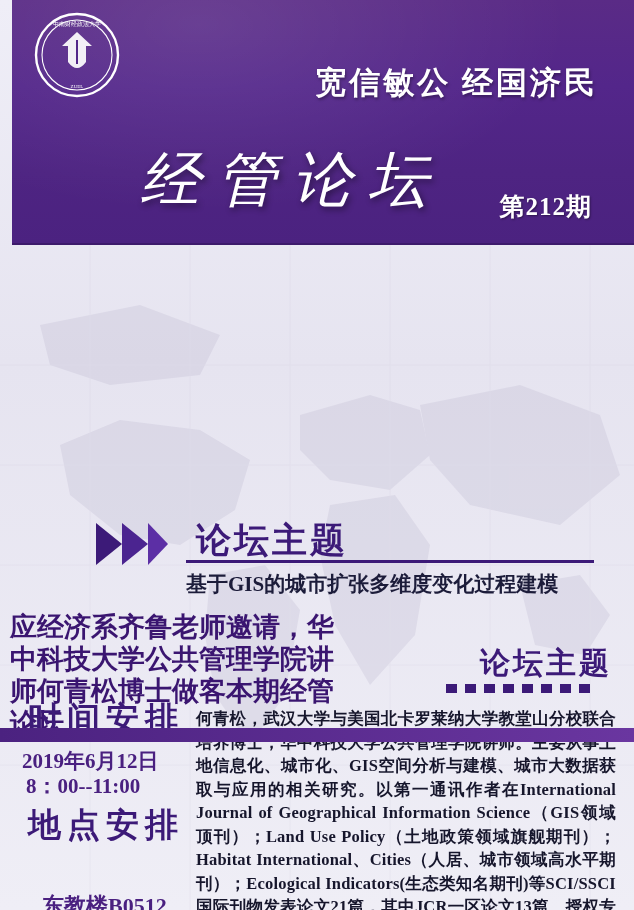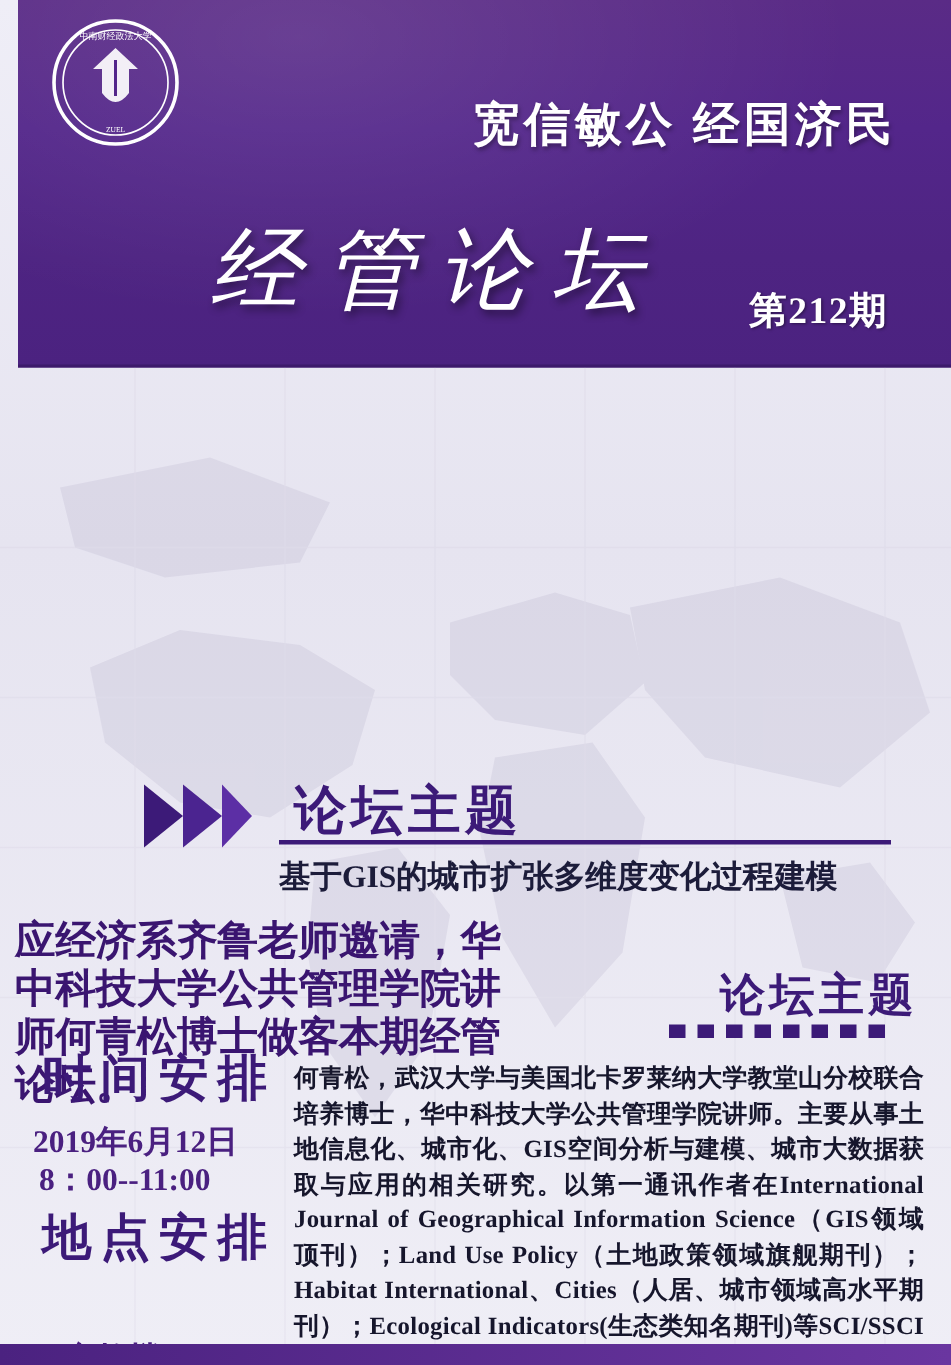--- a/index.html
+++ b/index.html
@@ -80,21 +80,21 @@
     position: absolute;
     left: 0; right: 0;
     top: 243px;
     height: 4px;
     background: #3d1a6b;
   }
 
   
   .body {
     position: relative;
-    height: 665px;
+    height: 497px;
   }
   .mapbg {
     position: absolute;
     left: 0; top: 0; right: 0; bottom: 0;
     opacity: 0.35;
     pointer-events: none;
   }
 
   
   .chevrons {

